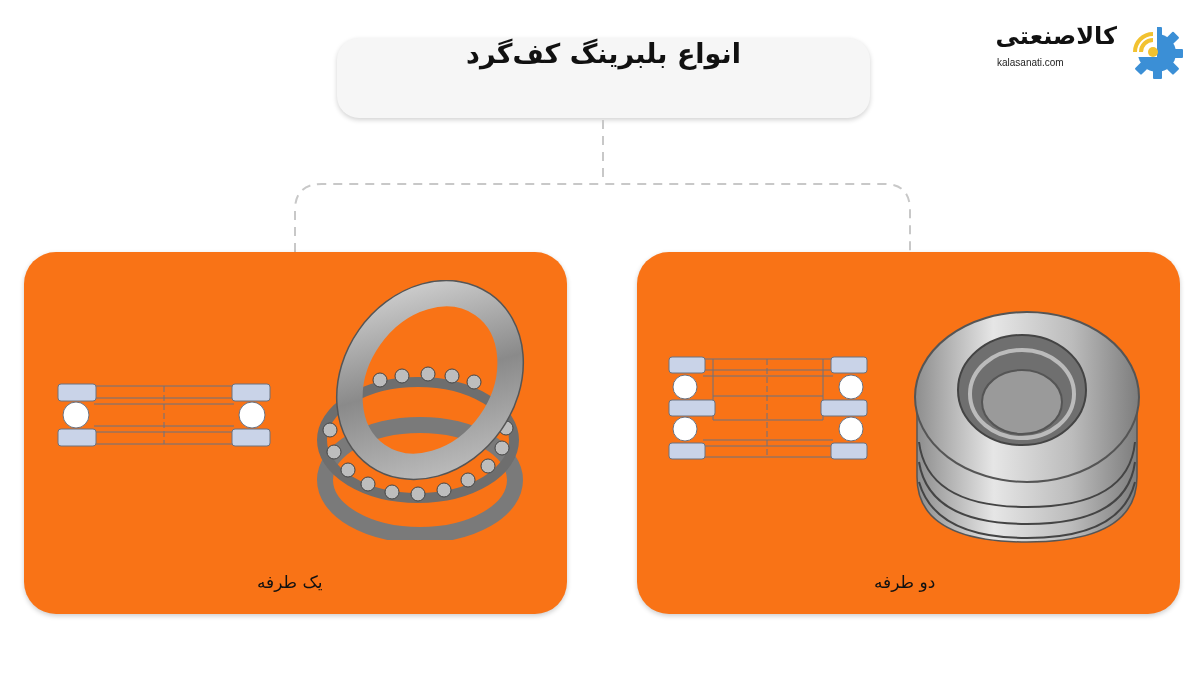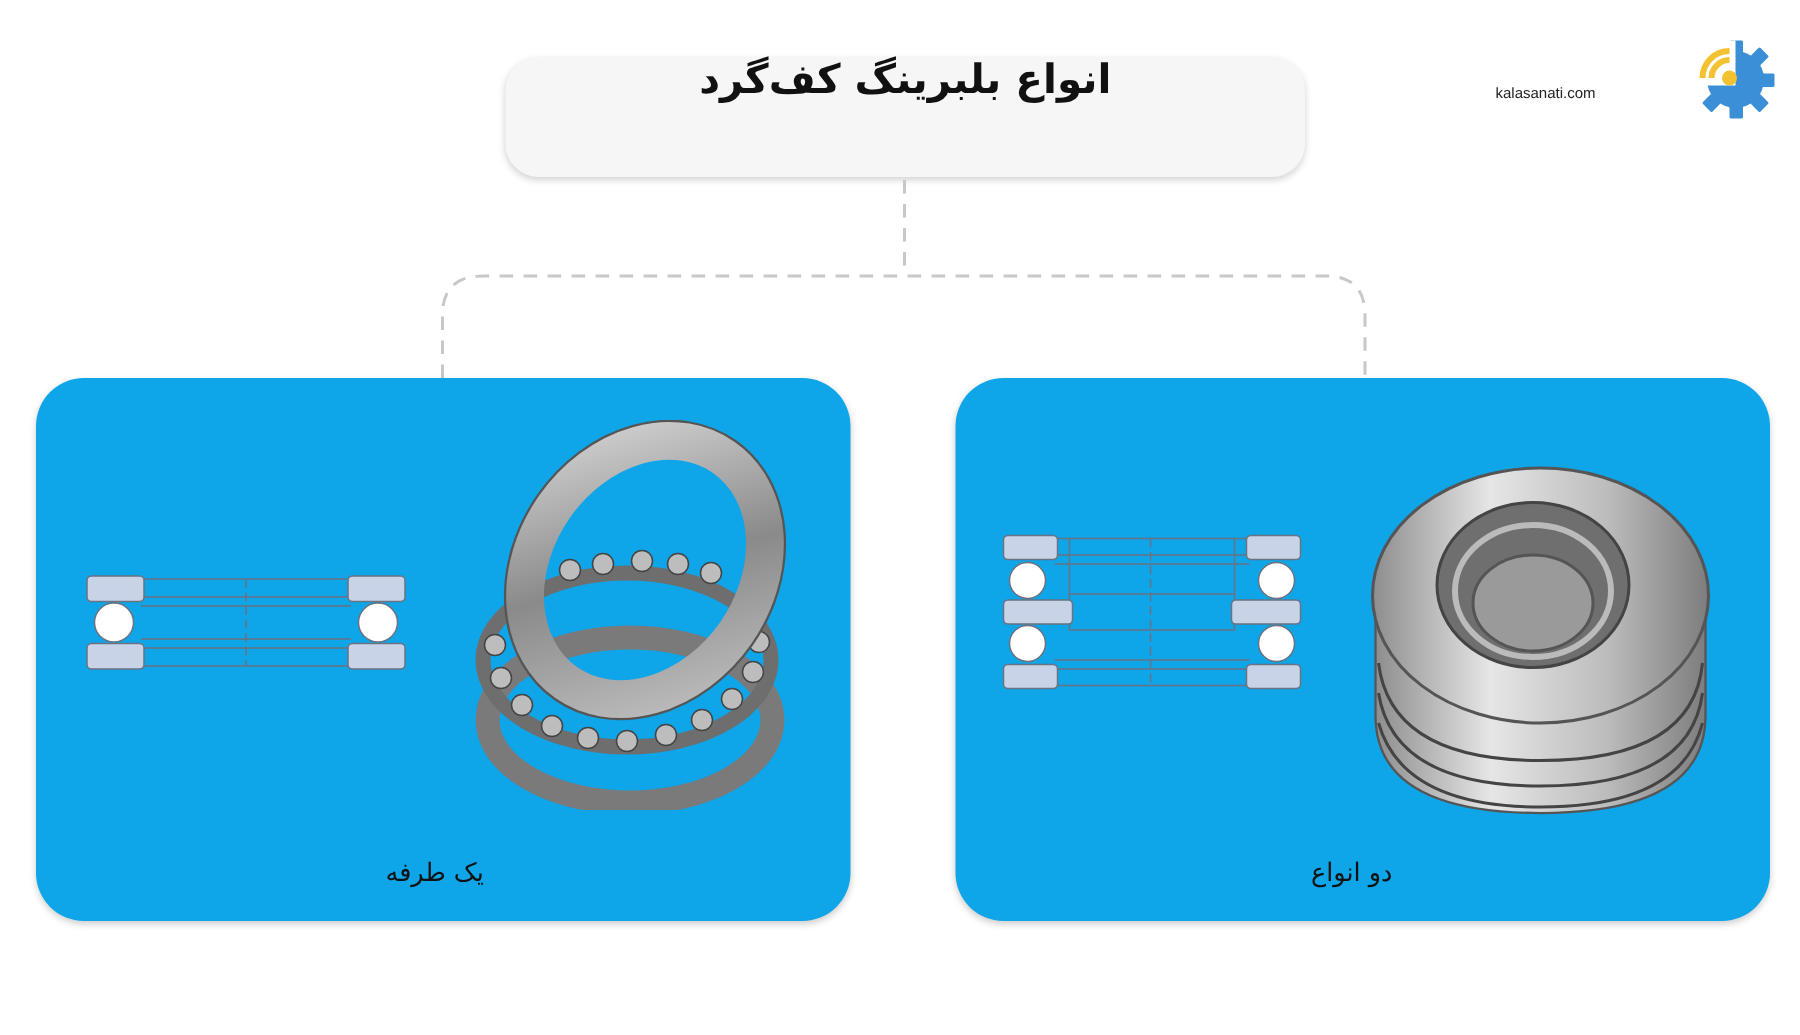--- a/index.html
+++ b/index.html
@@ -1,40 +1,41 @@
 <!DOCTYPE html>
 <html><head>
 <meta charset="utf-8">
 <style>
   html,body{margin:0;padding:0;}
   body{width:1200px;height:690px;background:#ffffff;position:relative;overflow:hidden;font-family:"DejaVu Sans",sans-serif;}
   .title-box{position:absolute;left:337px;top:38px;width:533px;height:80px;background:#f6f6f6;border-radius:22px;box-shadow:0 2px 5px rgba(0,0,0,0.18);display:flex;align-items:flex-start;justify-content:center;}
   .title-text{direction:rtl;font-size:27px;font-weight:bold;color:#111;}
   .connector{position:absolute;left:0;top:0;}
-  .card{position:absolute;top:252px;width:543px;height:362px;background:#0ea5e9;border-radius:32px;box-shadow:0 2px 5px rgba(0,0,0,0.2);}
+  .card{position:absolute;top:252px;width:543px;height:362px;background:#f97316;border-radius:32px;box-shadow:0 2px 5px rgba(0,0,0,0.2);}
   .card-left{left:24px;}
   .card-right{left:637px;}
   .card-label{position:absolute;direction:rtl;font-size:17px;color:#111;top:320px;}
   .card-left .card-label{left:233px;}
   .card-right .card-label{left:237px;}
   .diagram{position:absolute;}
   .photo{position:absolute;}
   .logo{position:absolute;left:995px;top:22px;width:190px;height:62px;}
   .logo-fa{position:absolute;right:68px;top:0;direction:rtl;font-size:24px;font-weight:bold;color:#111;}
   .logo-en{position:absolute;left:2px;top:35px;font-size:10px;color:#222;font-family:Liberation Sans, sans-serif;}
   .logo-gear{position:absolute;right:0;top:0;}
 </style>
 </head>
 <body>
 
 <div class="title-box">
   <span class="title-text">انواع بلبرینگ کف‌گرد</span>
 </div>
 
 <div class="logo">
+  <span class="logo-fa">کالاصنعتی</span>
   <span class="logo-en">kalasanati.com</span>
   <svg class="logo-gear" width="62" height="62" viewBox="0 0 62 62">
     <g fill="#3b8fd6">
       <circle cx="34" cy="31" r="19"></circle>
       <rect x="30" y="5" width="9" height="10" rx="1"></rect>
       <rect x="30" y="47" width="9" height="10" rx="1"></rect>
       <rect x="50" y="27" width="10" height="9" rx="1"></rect>
       <rect x="46" y="11" width="9" height="9" rx="1" transform="rotate(45 50 15)"></rect>
       <rect x="46" y="42" width="9" height="9" rx="1" transform="rotate(45 50 46)"></rect>
       <rect x="14" y="42" width="9" height="9" rx="1" transform="rotate(45 18 46)"></rect>
@@ -154,14 +155,14 @@
     <g fill="none" stroke="#444" stroke-width="2">
       <path d="M12 140 Q20 205 120 205 Q222 205 228 140"></path>
       <path d="M12 160 Q22 222 120 222 Q220 222 228 160"></path>
       <path d="M12 180 Q28 236 120 236 Q214 236 228 180"></path>
     </g>
     <ellipse cx="120" cy="95" rx="112" ry="85" fill="url(#steel2)" stroke="#555" stroke-width="2"></ellipse>
     <ellipse cx="115" cy="88" rx="64" ry="55" fill="#6f6f6f" stroke="#444" stroke-width="2"></ellipse>
     <ellipse cx="115" cy="92" rx="52" ry="44" fill="none" stroke="#bbbbbb" stroke-width="4"></ellipse>
     <ellipse cx="115" cy="100" rx="40" ry="32" fill="#9a9a9a" stroke="#555" stroke-width="2"></ellipse>
   </svg>
-  <span class="card-label">دو انواع</span>
+  <span class="card-label">دو طرفه</span>
 </div>
 
 </body></html>

